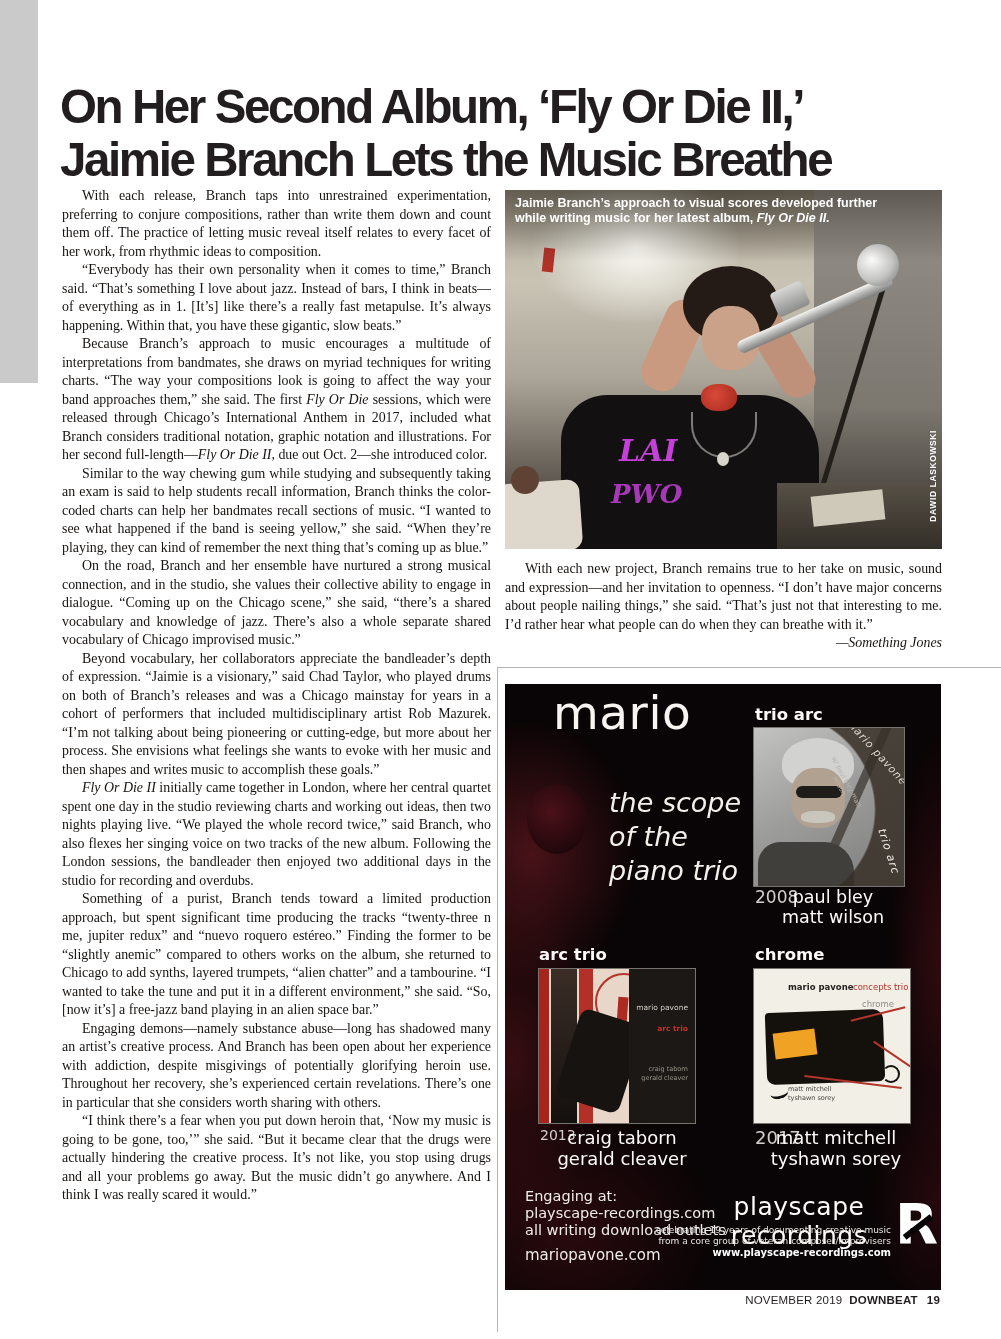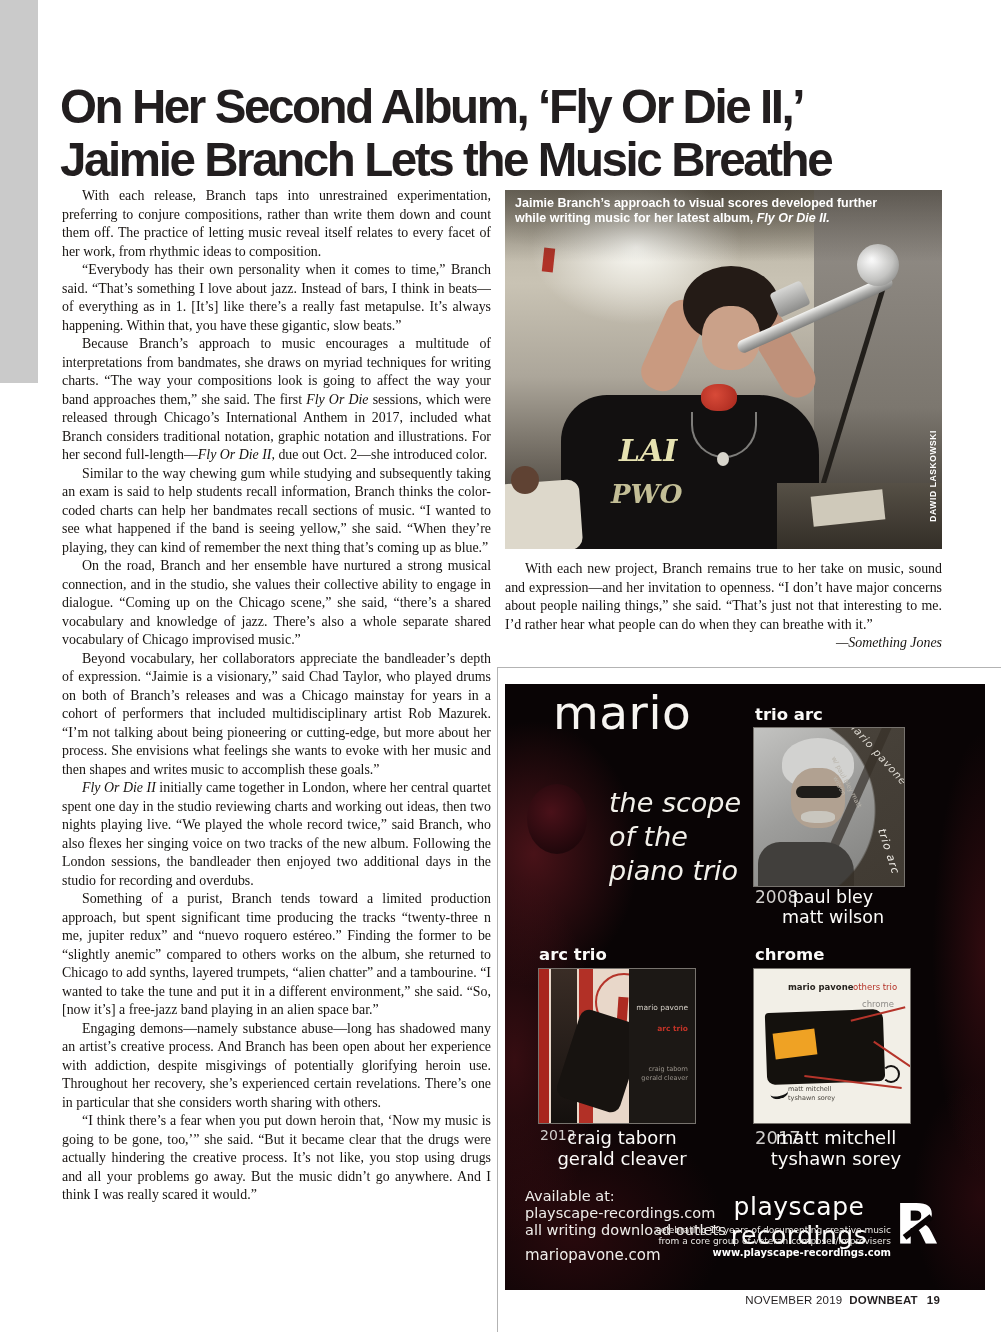--- a/index.html
+++ b/index.html
@@ -34,40 +34,40 @@
   .ph-arm-l{position:absolute;left:148px;top:108px;width:40px;height:95px;background:#c99a80;border-radius:18px;transform:rotate(24deg);}
   .ph-arm-r{position:absolute;left:258px;top:112px;width:36px;height:100px;background:#bf917a;border-radius:18px;transform:rotate(-31deg);}
   .ph-hair{position:absolute;left:178px;top:76px;width:96px;height:78px;background:#241b16;border-radius:50%;}
   .ph-face{position:absolute;left:197px;top:116px;width:58px;height:64px;background:#caa189;border-radius:46%;}
   .ph-trumpet{position:absolute;left:226px;top:118px;width:168px;height:13px;border-radius:6px;
     background:linear-gradient(180deg,#f4f4f2,#b9b9b7 45%,#7e7e7c);transform:rotate(-24deg);}
   .ph-valves{position:absolute;left:268px;top:96px;width:34px;height:26px;background:linear-gradient(#d8d8d6,#8c8c8a);border-radius:4px;transform:rotate(-24deg);}
   .ph-bell{position:absolute;left:352px;top:54px;width:42px;height:42px;border-radius:50%;
     background:radial-gradient(circle at 35% 35%,#ffffff,#c4c4c2 55%,#6f6f6d);}
   .ph-shirt{position:absolute;left:56px;top:205px;width:258px;height:154px;background:#121010;border-radius:46px 60px 0 0;}
-  .ph-shirt-txt{position:absolute;color:#fef9c3;font-family:"DejaVu Serif",serif;font-weight:bold;font-style:italic;}
+  .ph-shirt-txt{position:absolute;color:#d946ef;font-family:"DejaVu Serif",serif;font-weight:bold;font-style:italic;}
   .ph-bandana{position:absolute;left:196px;top:194px;width:36px;height:27px;border-radius:45%;
     background:radial-gradient(circle at 40% 40%,#d84a38,#a5261c);}
   .ph-chain{position:absolute;left:186px;top:222px;width:62px;height:44px;border:2px solid rgba(215,215,210,.55);
     border-top:none;border-radius:0 0 34px 34px;}
   .ph-pendant{position:absolute;left:212px;top:262px;width:12px;height:14px;background:#d8d5cc;border-radius:50%;}
   .ph-person2{position:absolute;left:-12px;top:292px;width:88px;height:70px;background:#ddd8cb;border-radius:12px;transform:rotate(-4deg);}
   .ph-person2-head{position:absolute;left:6px;top:276px;width:28px;height:28px;background:#5f4233;border-radius:50%;}
   .ph-table{position:absolute;right:0;bottom:0;width:165px;height:66px;
     background:linear-gradient(180deg,#565046,#332e27);}
   .ph-sheet{position:absolute;right:58px;bottom:26px;width:72px;height:30px;background:#cfc9ba;transform:rotate(-6deg);}
   .ph-capshade{position:absolute;left:0;top:0;width:100%;height:72px;
     background:linear-gradient(180deg,rgba(48,43,35,.55),rgba(48,43,35,0));}
   .photo-caption{position:absolute;left:10px;top:6px;width:390px;z-index:5;
     font-family:"Liberation Sans",sans-serif;font-weight:bold;font-size:12.5px;line-height:15px;color:#ffffff;}
   .photo-credit{position:absolute;right:4px;top:240px;z-index:5;color:#fff;
     font-family:"Liberation Sans",sans-serif;font-weight:bold;font-size:8.5px;letter-spacing:.6px;
     writing-mode:vertical-rl;transform:rotate(180deg);}
   
-  .ad{position:absolute;left:505px;top:684px;width:480px;height:606px;background:#090405;overflow:hidden;
+  .ad{position:absolute;left:505px;top:684px;width:436px;height:606px;background:#090405;overflow:hidden;
       font-family:"DejaVu Sans",sans-serif;}
   .ad-photo{position:absolute;inset:0;
     background:radial-gradient(ellipse 150px 190px at 6% 28%,rgba(125,30,40,.55),rgba(125,30,40,0) 70%),
                radial-gradient(ellipse 120px 260px at 2% 62%,rgba(98,22,30,.5),rgba(98,22,30,0) 70%),
                radial-gradient(ellipse 210px 170px at 14% 90%,rgba(74,15,21,.5),rgba(74,15,21,0) 72%),
                radial-gradient(ellipse 70px 300px at 100% 45%,rgba(96,20,28,.45),rgba(96,20,28,0) 75%),
                radial-gradient(ellipse 90px 160px at 99% 85%,rgba(80,16,24,.4),rgba(80,16,24,0) 75%);}
   .ad-head{position:absolute;left:22px;top:100px;width:60px;height:70px;border-radius:50%;
     background:radial-gradient(circle at 40% 40%,#4a1119,#20070b 75%);}
   .ad-artist{position:absolute;left:48px;top:6px;color:#f7f5f1;font-size:47px;line-height:45px;letter-spacing:.5px;}
@@ -243,42 +243,42 @@
     </div>
     <div class="ad-year" style="left:35px;top:443px;font-size:14px;">2013</div>
     <div class="ad-credits" style="left:45px;top:443px;width:144px;font-size:18px;line-height:21px;">
       <div>craig taborn</div>
       <div>gerald cleaver</div>
     </div>
 
     <div class="ad-label" style="left:250px;top:261px;">chrome</div>
     <div class="cover cv3">
       <span class="cv3-artist">mario pavone</span>
-      <span class="cv3-trio">others trio</span>
+      <span class="cv3-trio">concepts trio</span>
       <span class="cv3-title">chrome</span>
       <div class="cv3-blob"></div>
       <div class="cv3-orange"></div>
       <div class="cv3-l1"></div>
       <div class="cv3-l2"></div>
       <div class="cv3-l3"></div>
       <div class="cv3-curl"></div>
       <div class="cv3-check"></div>
       <div class="cv3-cred">
         <div>matt mitchell</div>
         <div>tyshawn sorey</div>
       </div>
     </div>
     <div class="ad-year" style="left:250px;top:443px;font-size:18px;">2017</div>
     <div class="ad-credits" style="left:258px;top:443px;width:146px;font-size:18px;line-height:21px;">
       <div>matt mitchell</div>
       <div>tyshawn sorey</div>
     </div>
 
     <div class="ad-avail">
-      <div>Available at:</div>
+      <div>Engaging at:</div>
       <div>playscape-recordings.com</div>
       <div>all writing download outlets</div>
     </div>
     <div class="ad-site">mariopavone.com</div>
     <div class="ps-name">playscape recordings</div>
     <div class="ps-tag">
       <div>celebrating 19 years of documenting creative music</div>
       <div>from a core group of veteran composer/improvisers</div>
     </div>
     <div class="ps-url">www.playscape-recordings.com</div>

